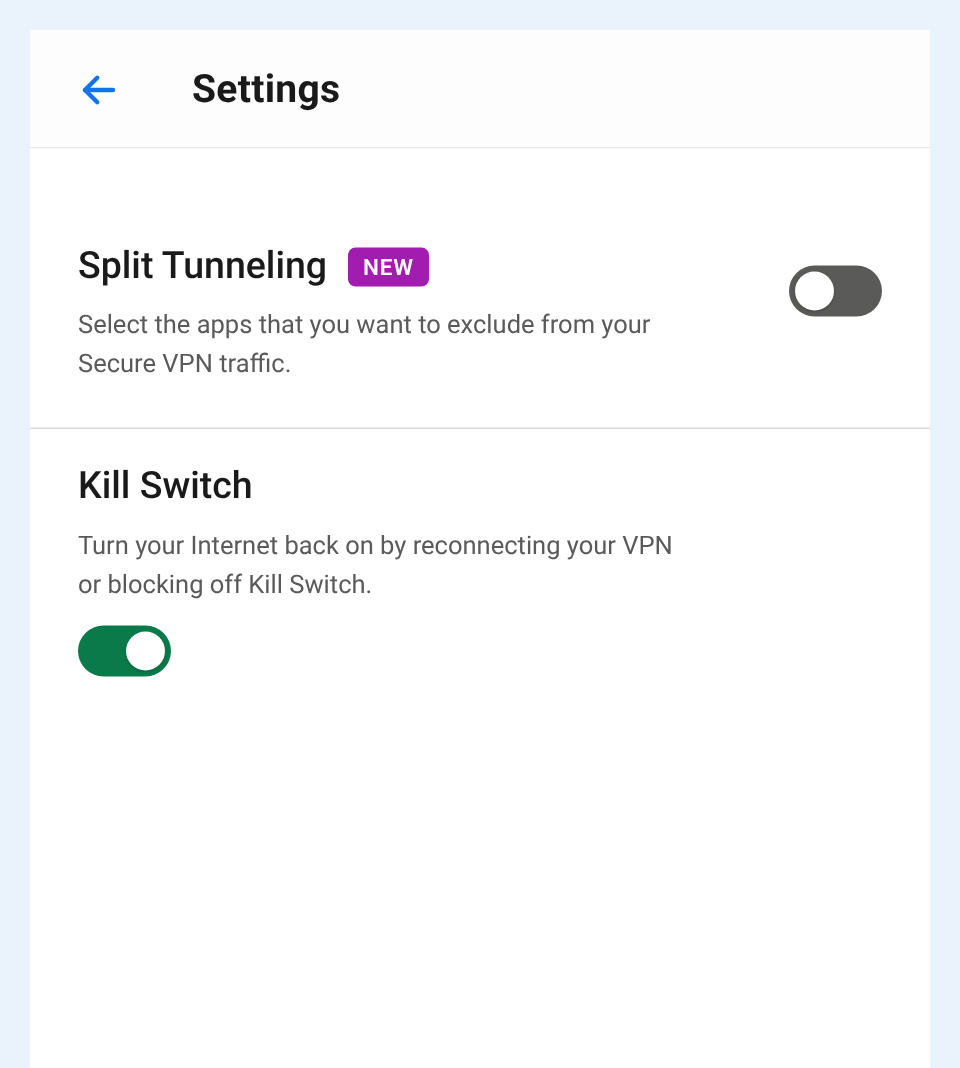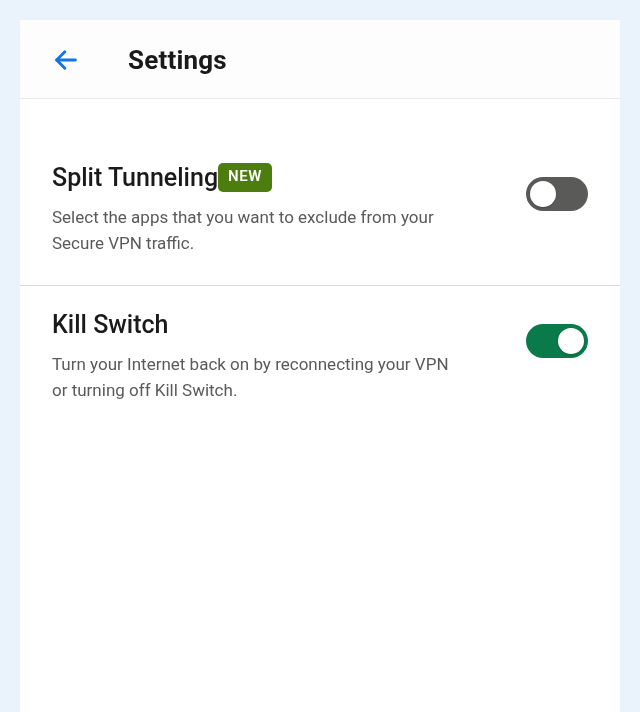--- a/index.html
+++ b/index.html
@@ -57,36 +57,39 @@
       background: #ffffff;
     }
     .setting-row {
       display: flex;
       align-items: flex-start;
       padding: 24px 32px 28px 32px;
       border-bottom: 1px solid #d9d9d9;
     }
     .setting-row:last-child {
       border-bottom: none;
+      flex-direction: column;
     }
     .setting-text {
       flex: 1;
       padding-right: 20px;
     }
     .setting-title-row {
       display: flex;
+      align-items: center;
+      gap: 14px;
       margin-bottom: 12px;
     }
     .setting-title {
       font-size: 25px;
       font-weight: 500;
       color: #1a1a1a;
     }
     .badge-new {
-      background: #4d7c0f;
+      background: #a21caf;
       color: #ffffff;
       font-size: 15px;
       font-weight: 600;
       padding: 4px 10px;
       border-radius: 5px;
       letter-spacing: 0.5px;
     }
     .setting-desc {
       font-size: 17px;
       line-height: 1.55;
@@ -156,21 +159,21 @@
         <div class="toggle-knob"></div>
       </div>
     </div>
 
     <div class="setting-row">
       <div class="setting-text">
         <div class="setting-title-row">
           <span class="setting-title">Kill Switch</span>
         </div>
         <div class="setting-desc">
-          <p>Turn your Internet back on by reconnecting your VPN or turning off Kill Switch.</p>
+          <p>Turn your Internet back on by reconnecting your VPN or blocking off Kill Switch.</p>
         </div>
       </div>
       <div class="toggle toggle-on">
         <div class="toggle-knob"></div>
       </div>
     </div>
 
   </div>
 </div>
 

